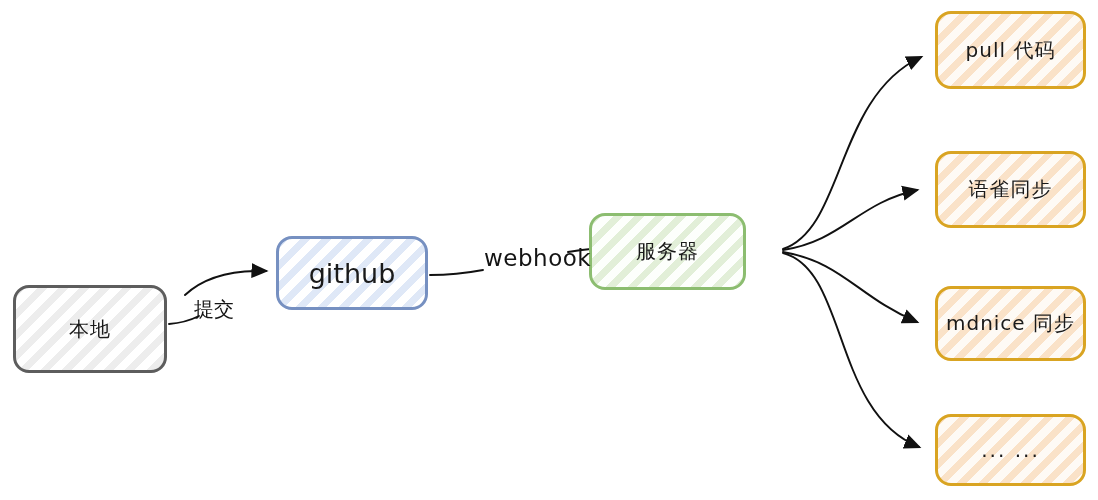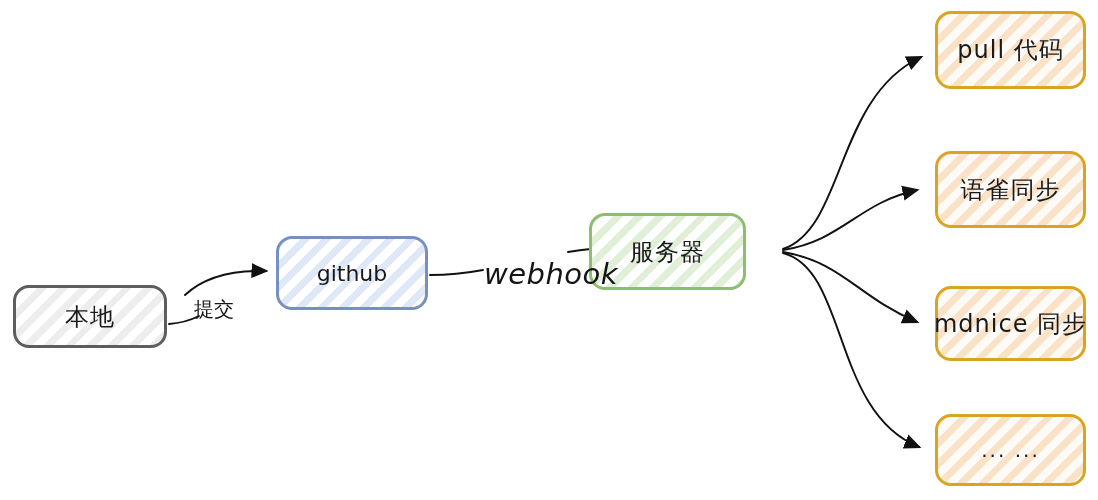--- a/index.html
+++ b/index.html
@@ -13,43 +13,43 @@
   .canvas { position: absolute; inset: 0; width: 1098px; height: 500px; }
   svg.edges { position: absolute; left: 0; top: 0; pointer-events: none; }
 
   .node {
     position: absolute;
     display: flex; align-items: center; justify-content: center;
     border-radius: 16px;
     border: 3px solid #000;
     box-sizing: border-box;
     color: #1a1a1a;
-    font-size: 24px;
+    font-size: 20px;
     letter-spacing: 1px;
     white-space: nowrap;
   }
   
   .node::after {
     content: "";
     position: absolute; inset: -1px;
     border-radius: 18px;
     border: 1px solid inherit;
     opacity: .0;
   }
 
   .node-local {
-    left: 13px; top: 285px; width: 154px; height: 63px;
+    left: 13px; top: 285px; width: 154px; height: 88px;
     border-color: #5d5d5d;
     background: repeating-linear-gradient(135deg, #ededed 0 7px, #ffffff 7px 15px);
   }
   .node-github {
     left: 276px; top: 236px; width: 152px; height: 74px;
     border-color: #7690c1;
     background: repeating-linear-gradient(135deg, #dfe8f7 0 7px, #ffffff 7px 15px);
-    font-size: 22px; letter-spacing: 0;
+    font-size: 27px; letter-spacing: 0;
   }
   .node-server {
     left: 589px; top: 213px; width: 157px; height: 77px;
     border-color: #8cbd70;
     background: repeating-linear-gradient(135deg, #e2efd8 0 7px, #fdfffc 7px 15px);
   }
   .node-orange {
     left: 935px; width: 151px;
     border-color: #d9a422;
     background: repeating-linear-gradient(135deg, #fae2c8 0 7px, #fefaf5 7px 15px);
@@ -59,21 +59,21 @@
   .node-mdnice { top: 286px; height: 75px; text-align: right; }
   .node-more   { top: 414px; height: 72px; font-size: 20px; letter-spacing: 2px; }
 
   .edge-label {
     position: absolute;
     color: #141414;
     background: transparent;
     white-space: nowrap;
   }
   .label-commit  { left: 194px; top: 296px; font-size: 20px; }
-  .label-webhook { left: 484px; top: 257px; font-size: 29px; letter-spacing: 0.5px; font-style: italic; }
+  .label-webhook { left: 484px; top: 245px; font-size: 23px; letter-spacing: 0.5px; }
 </style>
 </head>
 <body>
 
 <div class="canvas">
 
   <svg class="edges" width="1098" height="500" viewBox="0 0 1098 500">
     <defs>
       <marker id="arrow" viewBox="0 0 10 10" refX="8.5" refY="5" markerWidth="9" markerHeight="9" orient="auto-start-reverse">
         <path d="M0,0.6 L10,5 L0,9.4 z" fill="#111111"></path>

